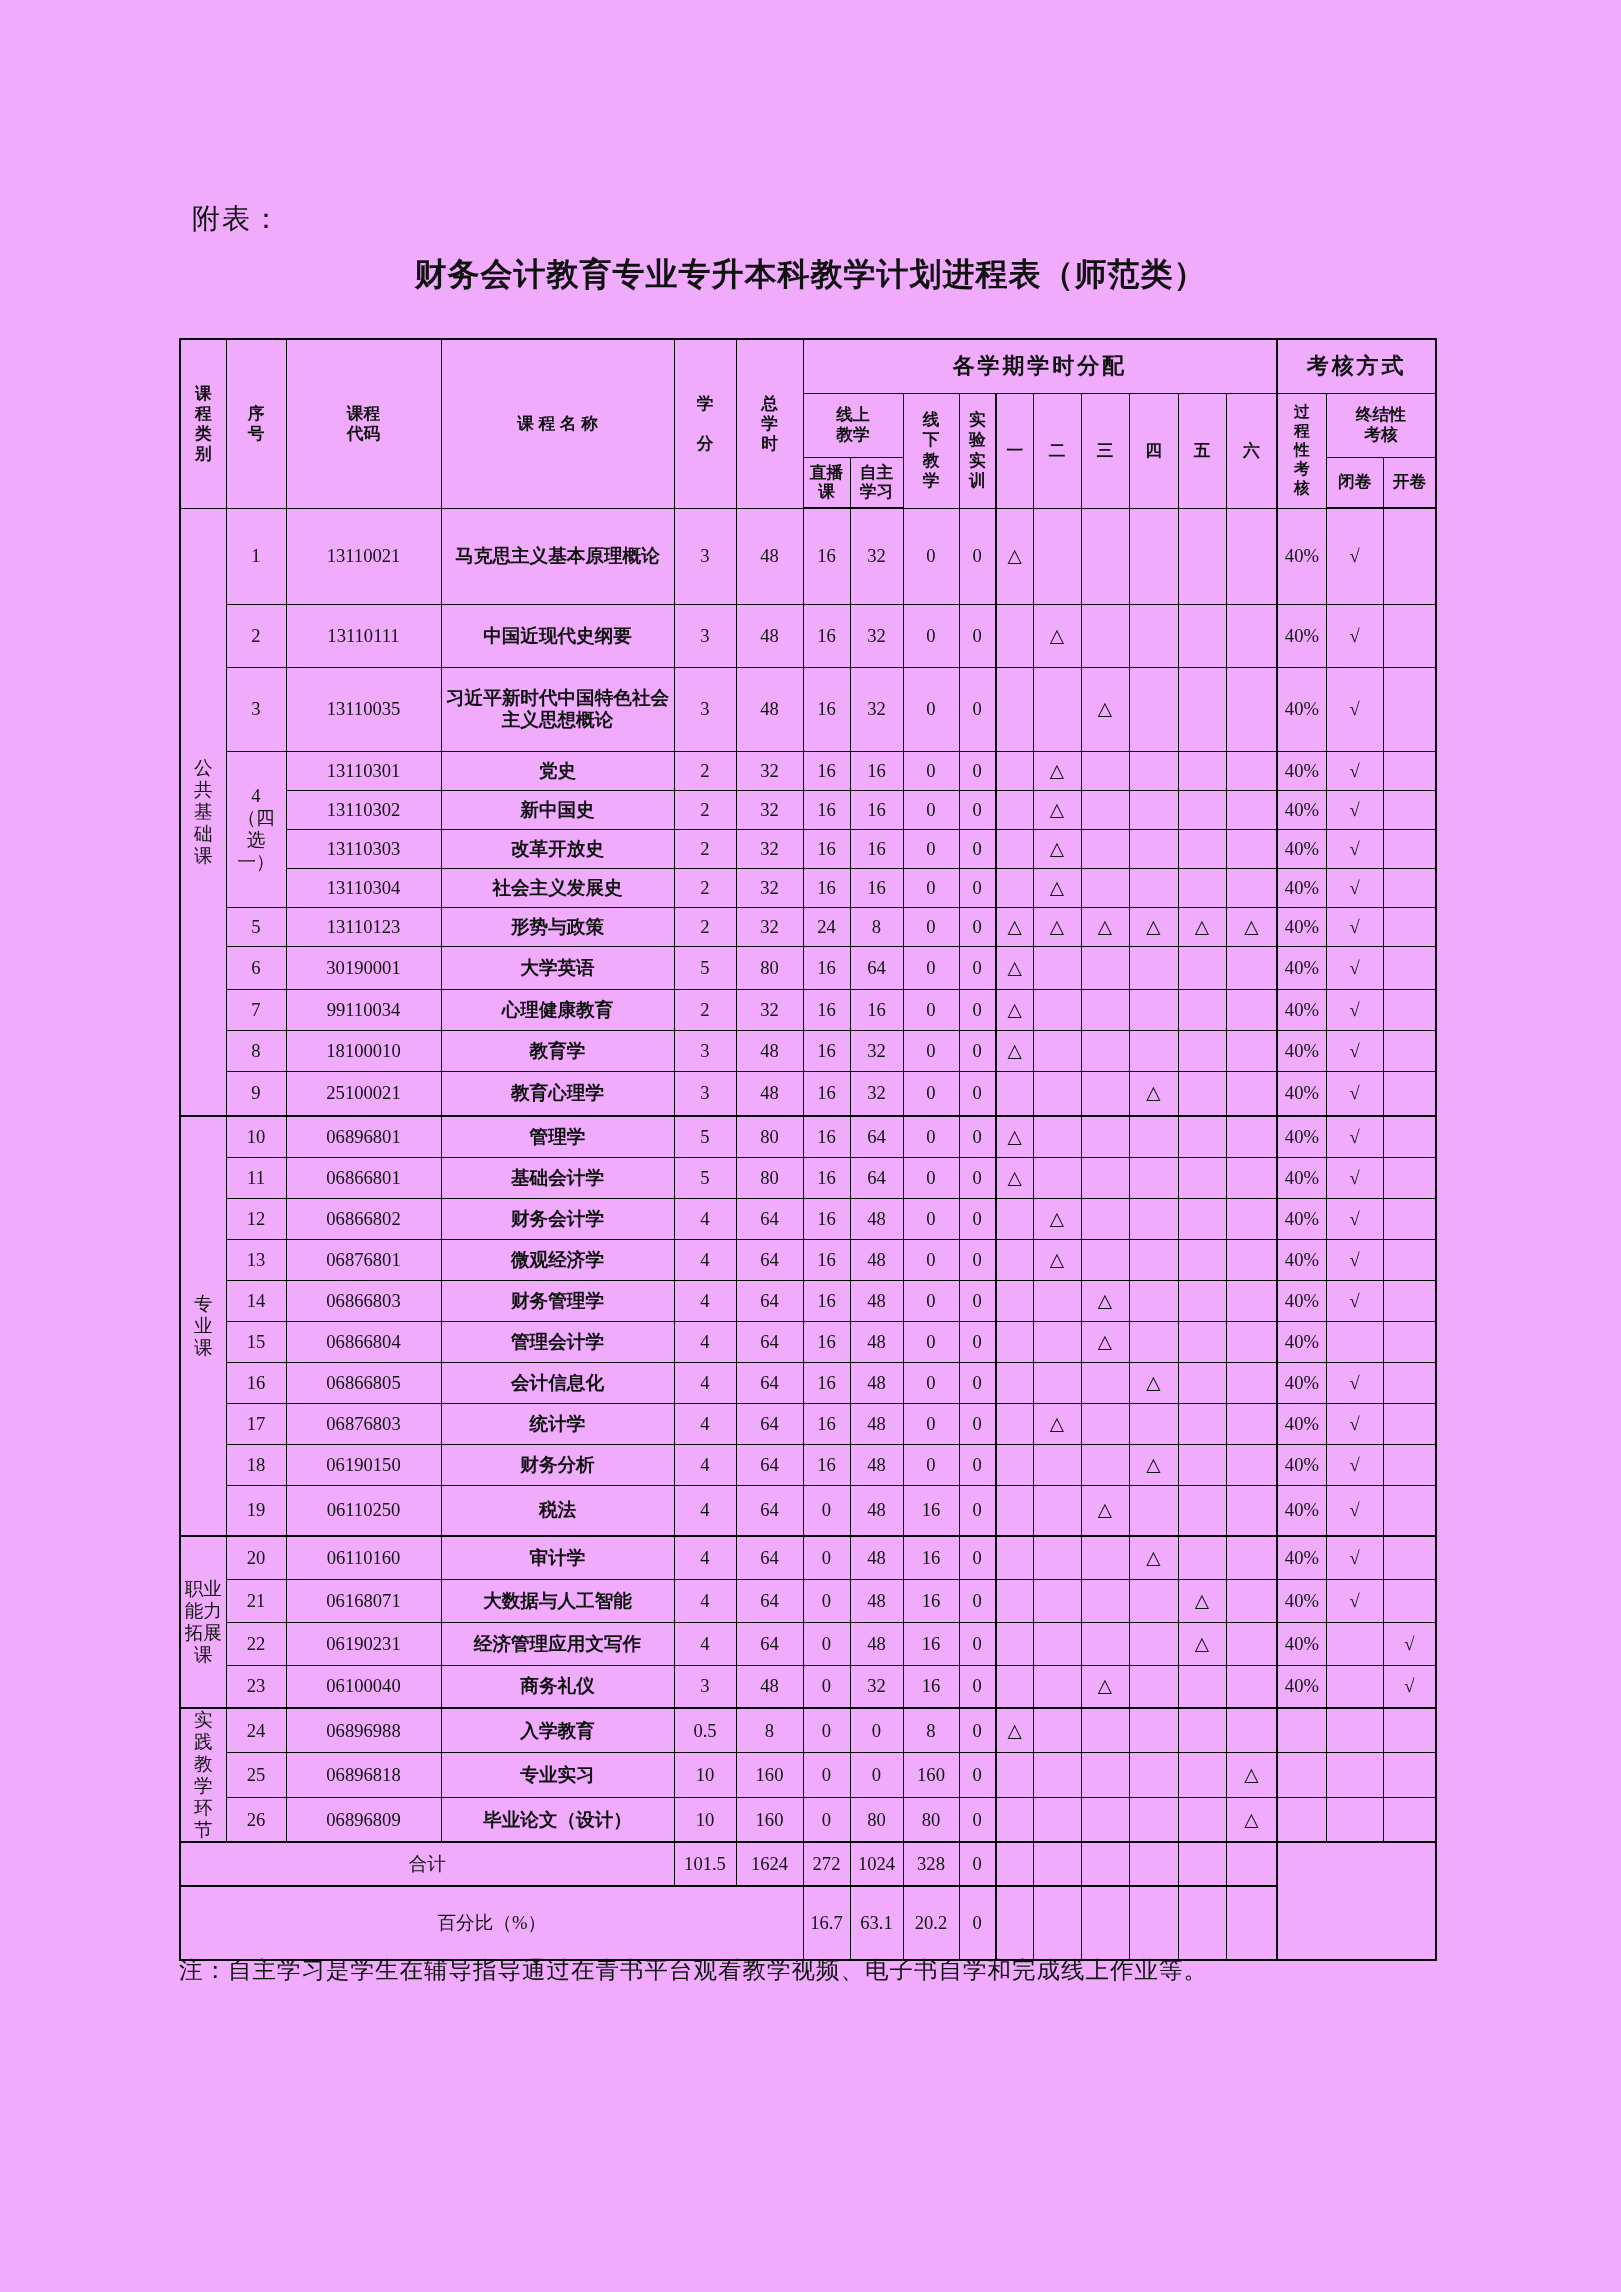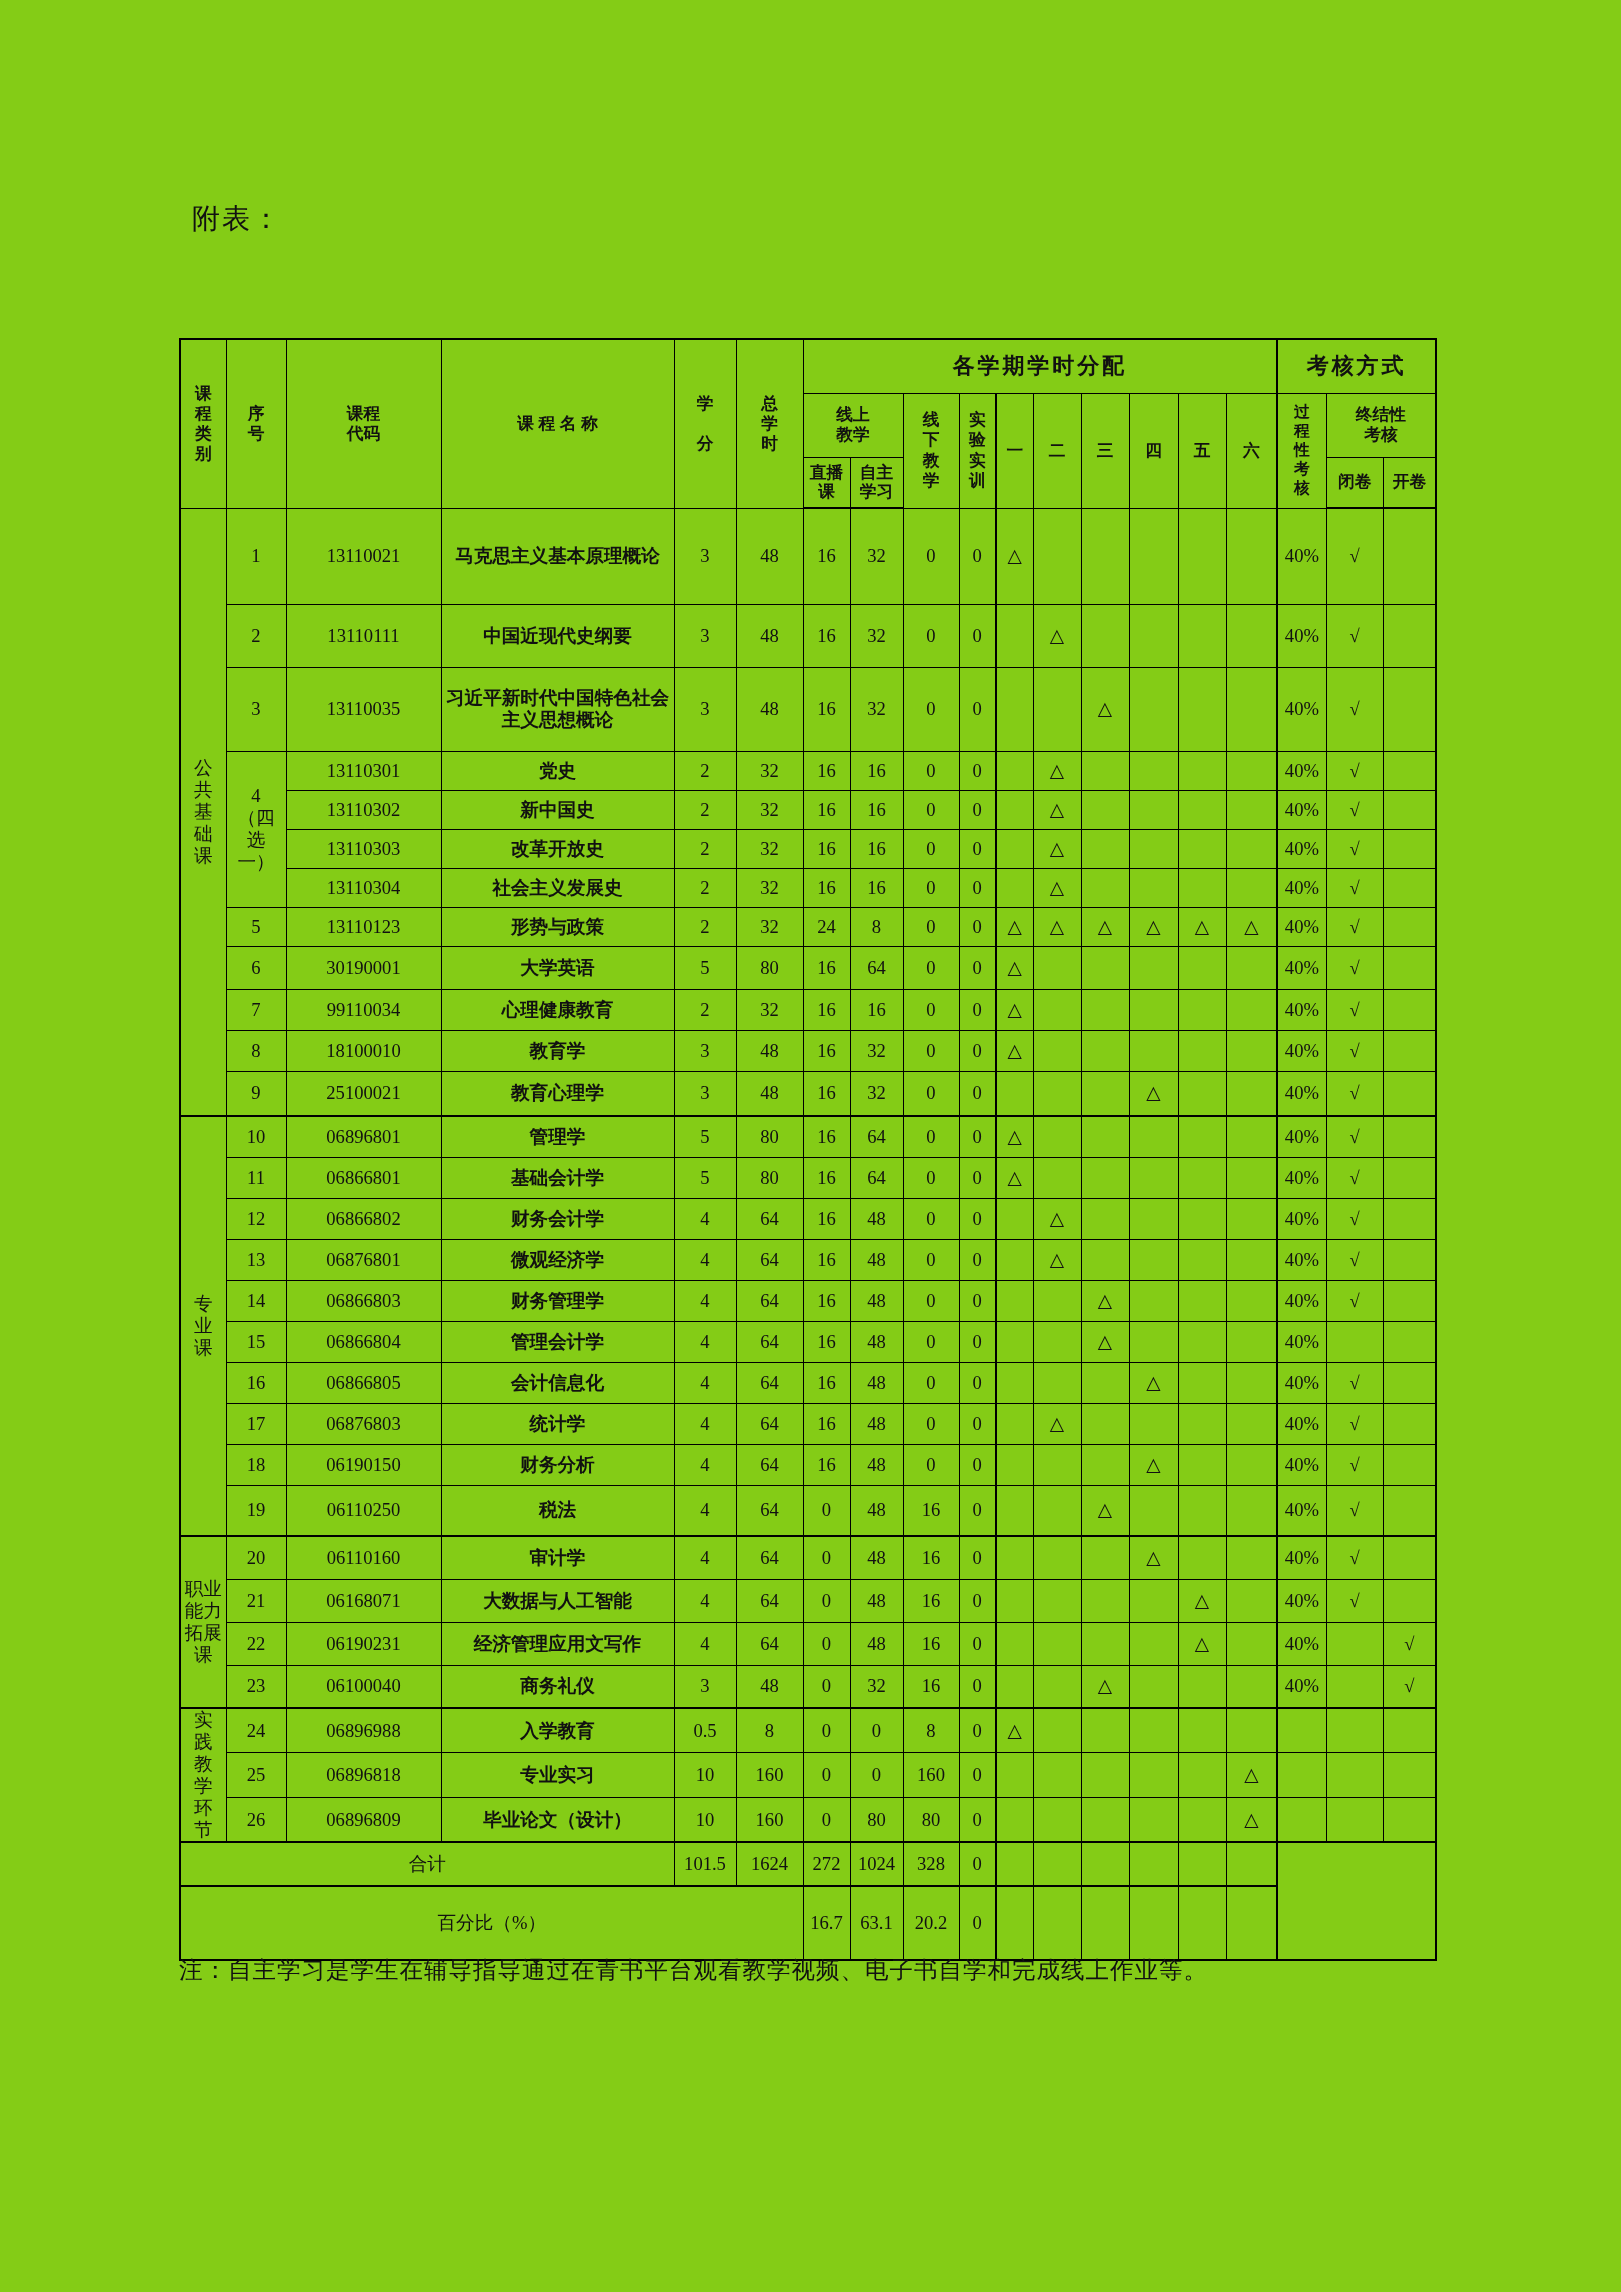--- a/index.html
+++ b/index.html
@@ -1,16 +1,16 @@
 <!DOCTYPE html>
 <html><head>
 <meta charset="utf-8">
 <style>
   html,body{margin:0;padding:0;background:#e8e8e8;}
-  .page{position:relative;width:1621px;height:2293px;background:#84cc16;margin:0 auto;
+  .page{position:relative;width:1621px;height:2293px;background:#f0abfc;margin:0 auto;
         font-family:"Liberation Serif","DejaVu Serif",serif;color:#111;}
   .fubiao{position:absolute;left:192px;top:200px;font-size:28px;letter-spacing:2px;}
   .doc-title{position:absolute;left:0;top:253px;width:1621px;text-align:center;
              font-size:32px;font-weight:bold;font-family:"Liberation Sans","DejaVu Sans",sans-serif;letter-spacing:1px;}
   table.plan{position:absolute;left:179px;top:338px;width:1256px;border-collapse:collapse;
              table-layout:fixed;border:2px solid #000;}
   table.plan th, table.plan td{border:1px solid #000;padding:0 2px;text-align:center;
              vertical-align:middle;overflow:hidden;white-space:pre-line;line-height:1.18;}
   table.plan th{font-family:"Liberation Sans","DejaVu Sans",sans-serif;font-weight:bold;font-size:16.7px;}
   table.plan th.big{font-size:22px;letter-spacing:2.9px;}
@@ -33,20 +33,21 @@
   .note{position:absolute;left:179px;top:1954px;width:1274px;font-size:23.5px;letter-spacing:1px;}
   .pagenum{position:absolute;left:0;top:2142px;width:1621px;text-align:center;font-size:20.6px;
            font-family:"Liberation Sans","DejaVu Sans",sans-serif;}
 </style>
 </head>
 <body>
 
 <div class="page">
 
   <div class="fubiao">附表：</div>
+  <div class="doc-title">财务会计教育专业专升本科教学计划进程表（师范类）</div>
 
   <table class="plan">
     <colgroup>
       <col style="width:46px">
         <col style="width:60px">
         <col style="width:155px">
         <col style="width:233px">
       <col style="width:62px">
         <col style="width:67px">
         <col style="width:47px">

